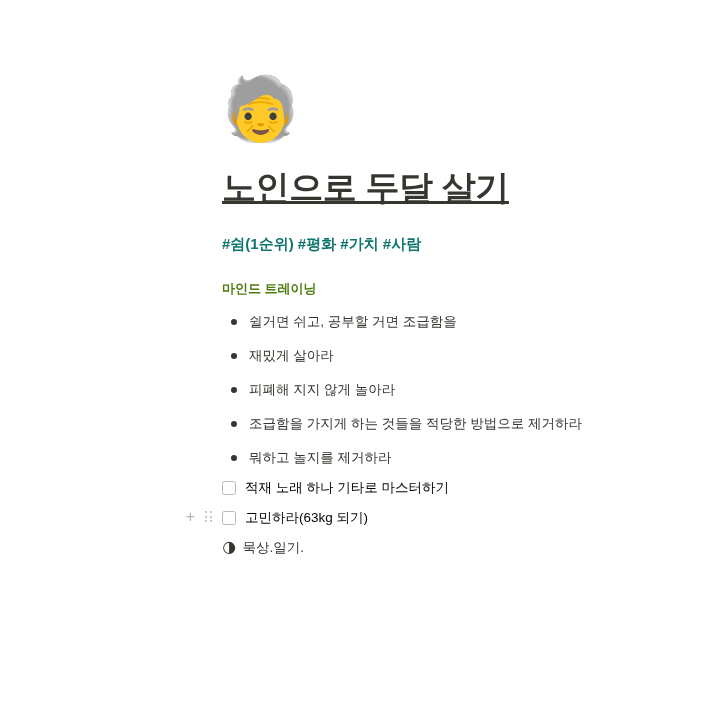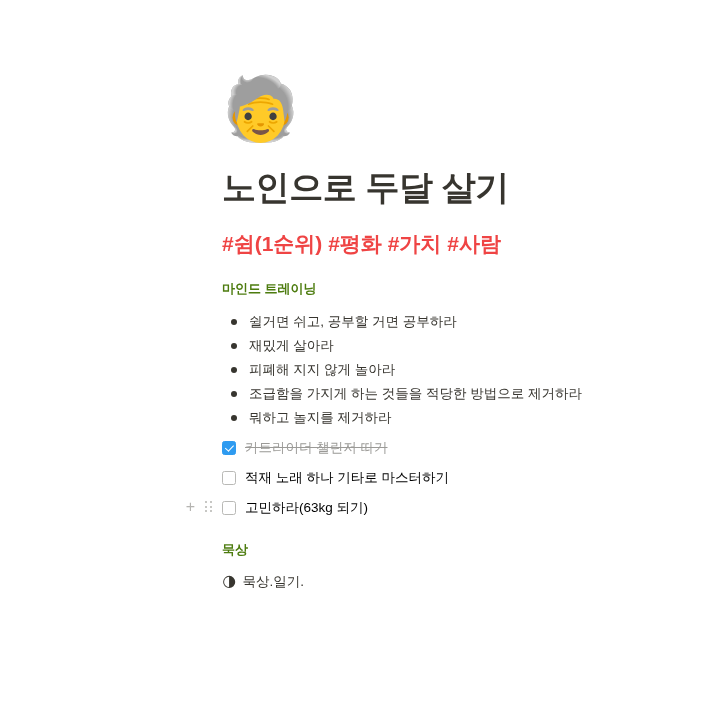--- a/index.html
+++ b/index.html
@@ -34,44 +34,45 @@
     width: 66px;
     user-select: none;
   }
   .title {
     margin-top: 24px;
     font-size: 34px;
     line-height: 42px;
     font-weight: 700;
     letter-spacing: -0.4px;
     color: #37352f;
+    text-decoration: underline;
   }
   .tagline {
     margin-top: 10px;
-    font-size: 21px;
+    font-size: 15px;
     line-height: 26px;
     font-weight: 700;
-    color: #ef4444;
+    color: #0f766e;
   }
   .h-section {
     margin-top: 20px;
     font-size: 13px;
     line-height: 24px;
     font-weight: 700;
     color: #4d7c0f;
   }
   .bullets {
     margin: 8px 0 0 0;
     padding: 0;
     list-style: none;
   }
   .bullet-item {
     position: relative;
     padding-left: 27px;
-    margin-top: 4px;
+    margin-top: 14px;
     font-size: 13.5px;
     line-height: 20px;
     color: #37352f;
   }
   .bullet-item:first-child { margin-top: 8px; }
   .bullet-dot {
     position: absolute;
     left: 9px;
     top: 7px;
     width: 6px;
@@ -180,45 +181,41 @@
     <div class="icon-emoji">🧓</div>
 
     <h1 class="title">노인으로 두달 살기</h1>
 
     <div class="tagline">#쉼(1순위) #평화 #가치 #사람</div>
 
     <h2 class="h-section">마인드 트레이닝</h2>
     <ul class="bullets">
       <li class="bullet-item">
         <span class="bullet-dot"></span>
-        <span>쉴거면 쉬고, 공부할 거면 공부하라</span>
+        <span>쉴거면 쉬고, 공부할 거면 조급함을</span>
       </li>
       <li class="bullet-item">
         <span class="bullet-dot"></span>
         <span>재밌게 살아라</span>
       </li>
       <li class="bullet-item">
         <span class="bullet-dot"></span>
         <span>피폐해 지지 않게 놀아라</span>
       </li>
       <li class="bullet-item">
         <span class="bullet-dot"></span>
         <span>조급함을 가지게 하는 것들을 적당한 방법으로 제거하라</span>
       </li>
       <li class="bullet-item">
         <span class="bullet-dot"></span>
         <span>뭐하고 놀지를 제거하라</span>
       </li>
     </ul>
 
     <ul class="todo-list">
-      <li class="todo-item done">
-        <span class="checkbox checked"></span>
-        <span class="todo-label">카트라이더 챌린저 따기</span>
-      </li>
       <li class="todo-item">
         <span class="checkbox"></span>
         <span class="todo-label">적재 노래 하나 기타로 마스터하기</span>
       </li>
       <li class="todo-item">
         <span class="row-handles">
           <span class="plus-handle">+</span>
           <span class="drag-handle">
             <i></i>
               <i></i>
@@ -226,20 +223,19 @@
               <i></i>
               <i></i>
               <i></i>
           </span>
         </span>
         <span class="checkbox"></span>
         <span class="todo-label">고민하라(63kg 되기)</span>
       </li>
     </ul>
 
-    <h2 class="h-section">묵상</h2>
     <div class="meditation-line">
       <span class="moon-emoji">🌗</span>
       <span>묵상.일기.</span>
     </div>
 
   </div>
 </div>
 
 </body></html>

